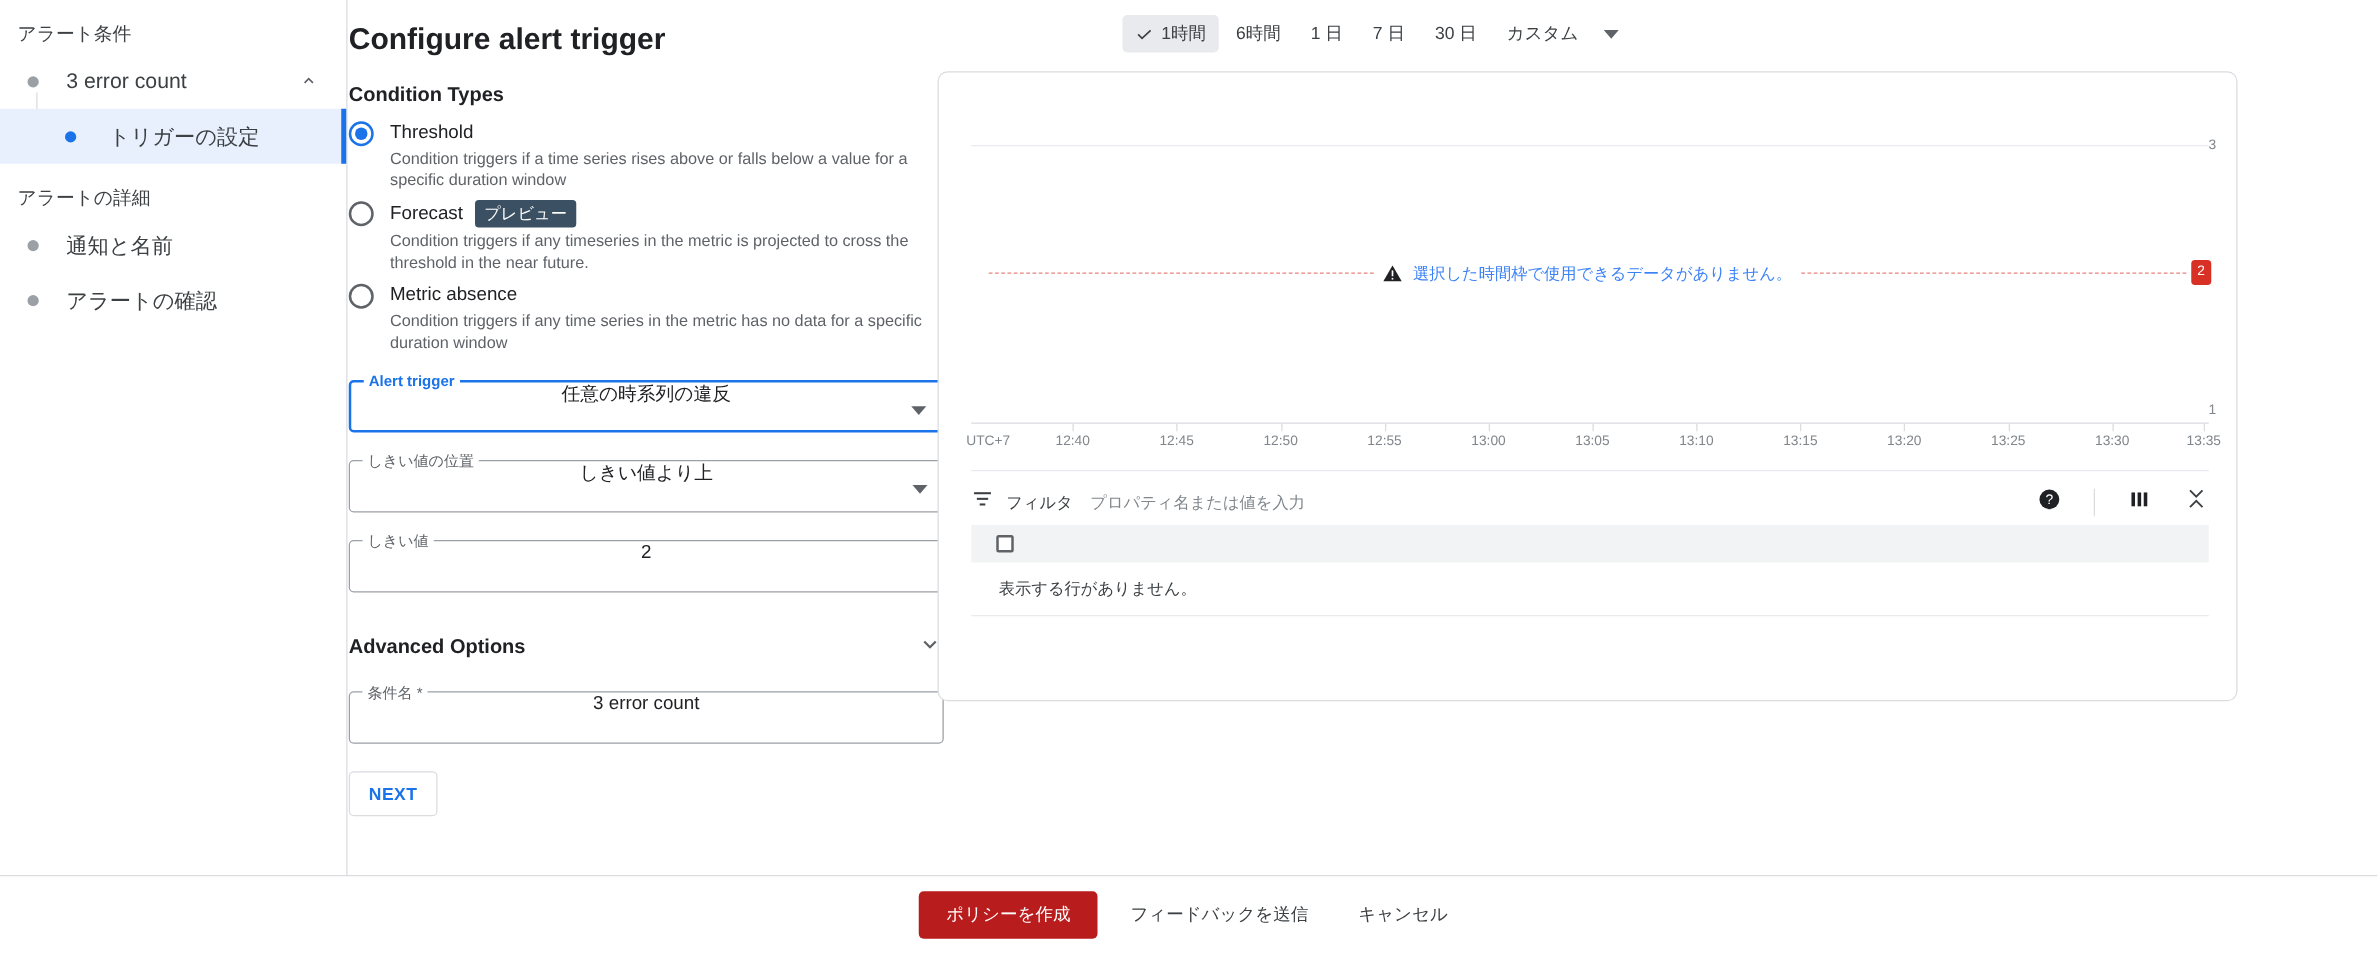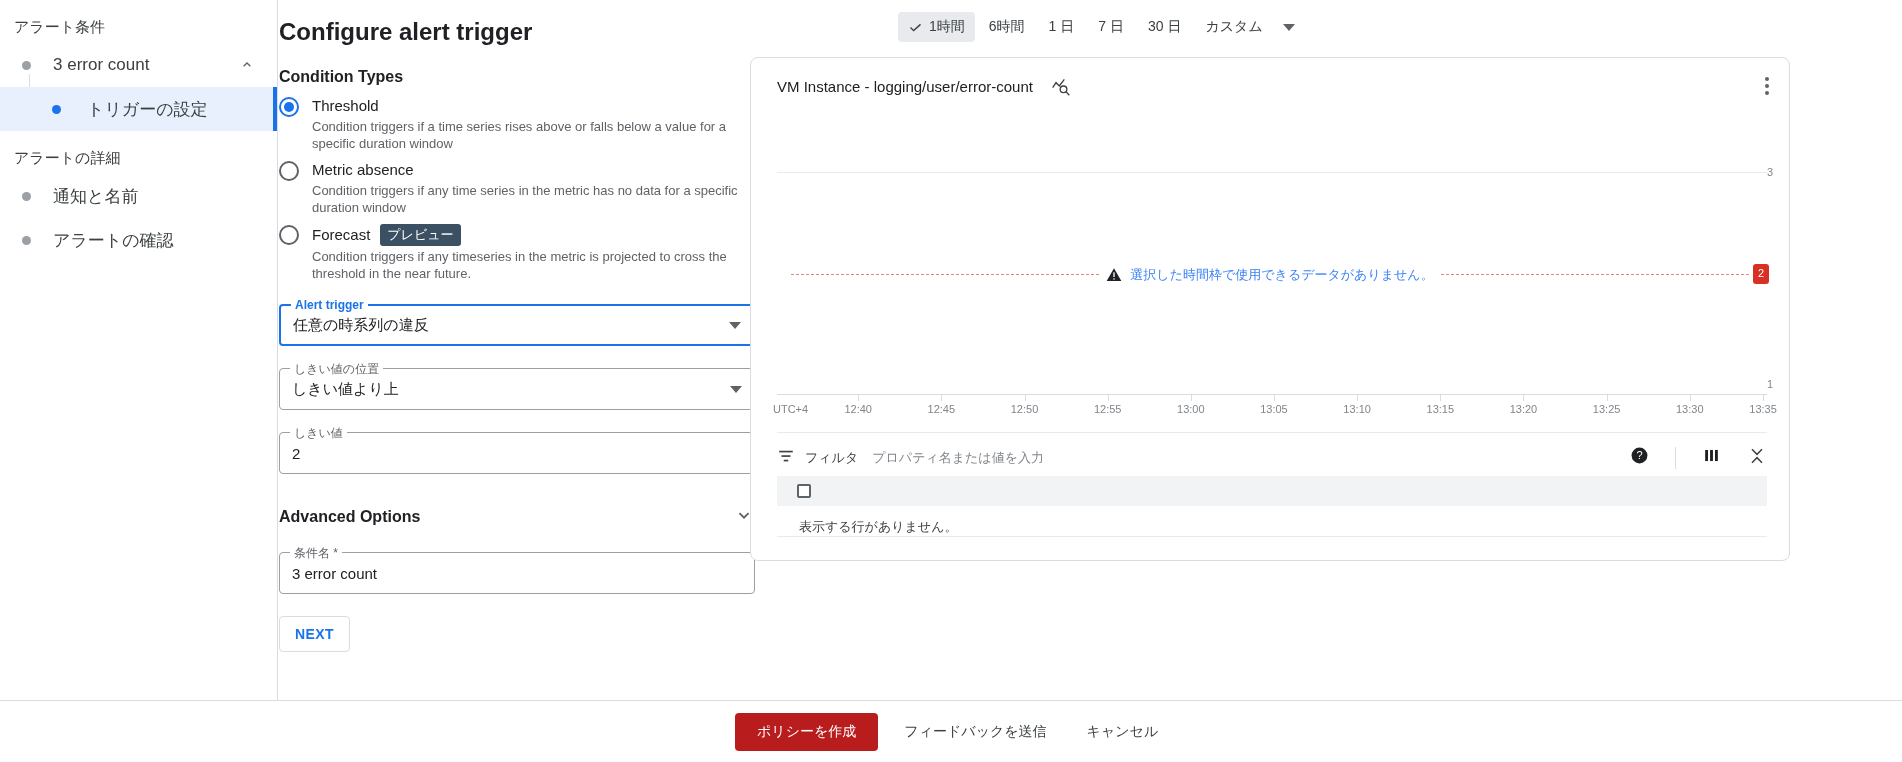--- a/index.html
+++ b/index.html
@@ -103,20 +103,21 @@
 
   
   .field {
     position: relative;
     width: 476px; height: 42px;
     border: 1px solid #9aa0a6; border-radius: 4px;
     margin-top: 22px;
     display: flex; align-items: center;
     padding: 0 12px;
     background: #fff;
+    flex-direction: column;
   }
   .field .flabel {
     position: absolute; top: -8px; left: 10px;
     background: #fff; padding: 0 4px;
     font-size: 12px; color: #5f6368; white-space: nowrap;
   }
   .field.focusy { border: 2px solid #1a73e8; }
   .field.focusy .flabel { color: #1a73e8; font-weight: bold; }
   .field .fvalue { font-size: 15px; color: #202124; }
   .caret-down {
@@ -236,21 +237,21 @@
     height: 30px; margin: 0 22px 0 26px;
     background: #f1f3f4;
     display: flex; align-items: center; padding-left: 20px;
   }
   .chkbox {
     width: 14px; height: 14px; border: 2px solid #5f6368; border-radius: 2px;
     background: #fff; cursor: pointer;
   }
   .table-empty {
     margin: 0 22px 0 26px;
-    padding: 12px 0 0 22px;
+    padding: 12px 0 12px 22px;
     font-size: 13px; color: #3c4043;
     border-bottom: 1px solid #e8eaed;
   }
 
   
   .footer {
     position: absolute; left: 0; top: 700px;
     width: 1902px; height: 62px;
     border-top: 1px solid #dadce0;
     display: flex; align-items: center;
@@ -323,37 +324,37 @@
         </span>
       </div>
     </div>
 
     
     <div class="radio-block">
       <div class="radio-row">
         <span class="radio"></span>
         <span class="radio-text">
           <span class="radio-label">
-            <span>Metric absence</span>
-          </span>
-          <div class="radio-desc">Condition triggers if any time series in the metric has no data for a specific duration window</div>
+            <span>Forecast</span>
+            <span class="badge">プレビュー</span>
+          </span>
+          <div class="radio-desc">Condition triggers if any timeseries in the metric is projected to cross the threshold in the near future.</div>
         </span>
       </div>
     </div>
 
     
     <div class="radio-block">
       <div class="radio-row">
         <span class="radio"></span>
         <span class="radio-text">
           <span class="radio-label">
-            <span>Forecast</span>
-            <span class="badge">プレビュー</span>
-          </span>
-          <div class="radio-desc">Condition triggers if any timeseries in the metric is projected to cross the threshold in the near future.</div>
+            <span>Metric absence</span>
+          </span>
+          <div class="radio-desc">Condition triggers if any time series in the metric has no data for a specific duration window</div>
         </span>
       </div>
     </div>
 
     
     <div class="field focusy">
       <span class="flabel">Alert trigger</span>
       <span class="fvalue">任意の時系列の違反</span>
       <span class="caret-down"></span>
     </div>
@@ -403,56 +404,41 @@
       <span class="tr-item">1 日</span>
       <span class="tr-item">7 日</span>
       <span class="tr-item">30 日</span>
       <span class="tr-custom">
         <span>カスタム</span>
         <span class="caret-down"></span>
       </span>
     </div>
 
     <div class="card">
-      <div class="card-head">
-        <span class="card-title">VM Instance - logging/user/error-count</span>
-        <span class="explore-icon">
-          <svg width="20" height="20" viewBox="0 0 24 24">
-            <path d="M2 14 L6 8 L10 12 L16 4" fill="none" stroke="#3c4043" stroke-width="1.6"></path>
-            <circle cx="15" cy="16" r="4" fill="none" stroke="#3c4043" stroke-width="1.6"></circle>
-            <path d="M18 19 L22 23" stroke="#3c4043" stroke-width="1.6"></path>
-          </svg>
-        </span>
-        <span class="kebab">
-          <i></i>
-            <i></i>
-            <i></i>
-        </span>
-      </div>
 
       <div class="plot">
         <div class="top-gridline"></div>
         <div class="ylab top">3</div>
         <div class="ylab bot">1</div>
 
         <div class="threshold">
           <span class="warn-msg">
             <svg width="16" height="16" viewBox="0 0 24 24">
               <path d="M12 2 L23 21 L1 21 Z" fill="#202124"></path>
               <rect x="11" y="8" width="2" height="7" fill="#fff"></rect>
               <rect x="11" y="17" width="2" height="2" fill="#fff"></rect>
             </svg>
             <span>選択した時間枠で使用できるデータがありません。</span>
           </span>
           <span class="thr-badge">2</span>
         </div>
       </div>
 
       <div class="xaxis">
-        <span class="tzlab">UTC+4</span>
+        <span class="tzlab">UTC+7</span>
         <span class="tick" style="left:8.2%"></span>
           <span class="xlab" style="left:8.2%">12:40</span>
         <span class="tick" style="left:16.6%"></span>
           <span class="xlab" style="left:16.6%">12:45</span>
         <span class="tick" style="left:25.0%"></span>
           <span class="xlab" style="left:25.0%">12:50</span>
         <span class="tick" style="left:33.4%"></span>
           <span class="xlab" style="left:33.4%">12:55</span>
         <span class="tick" style="left:41.8%"></span>
           <span class="xlab" style="left:41.8%">13:00</span>

